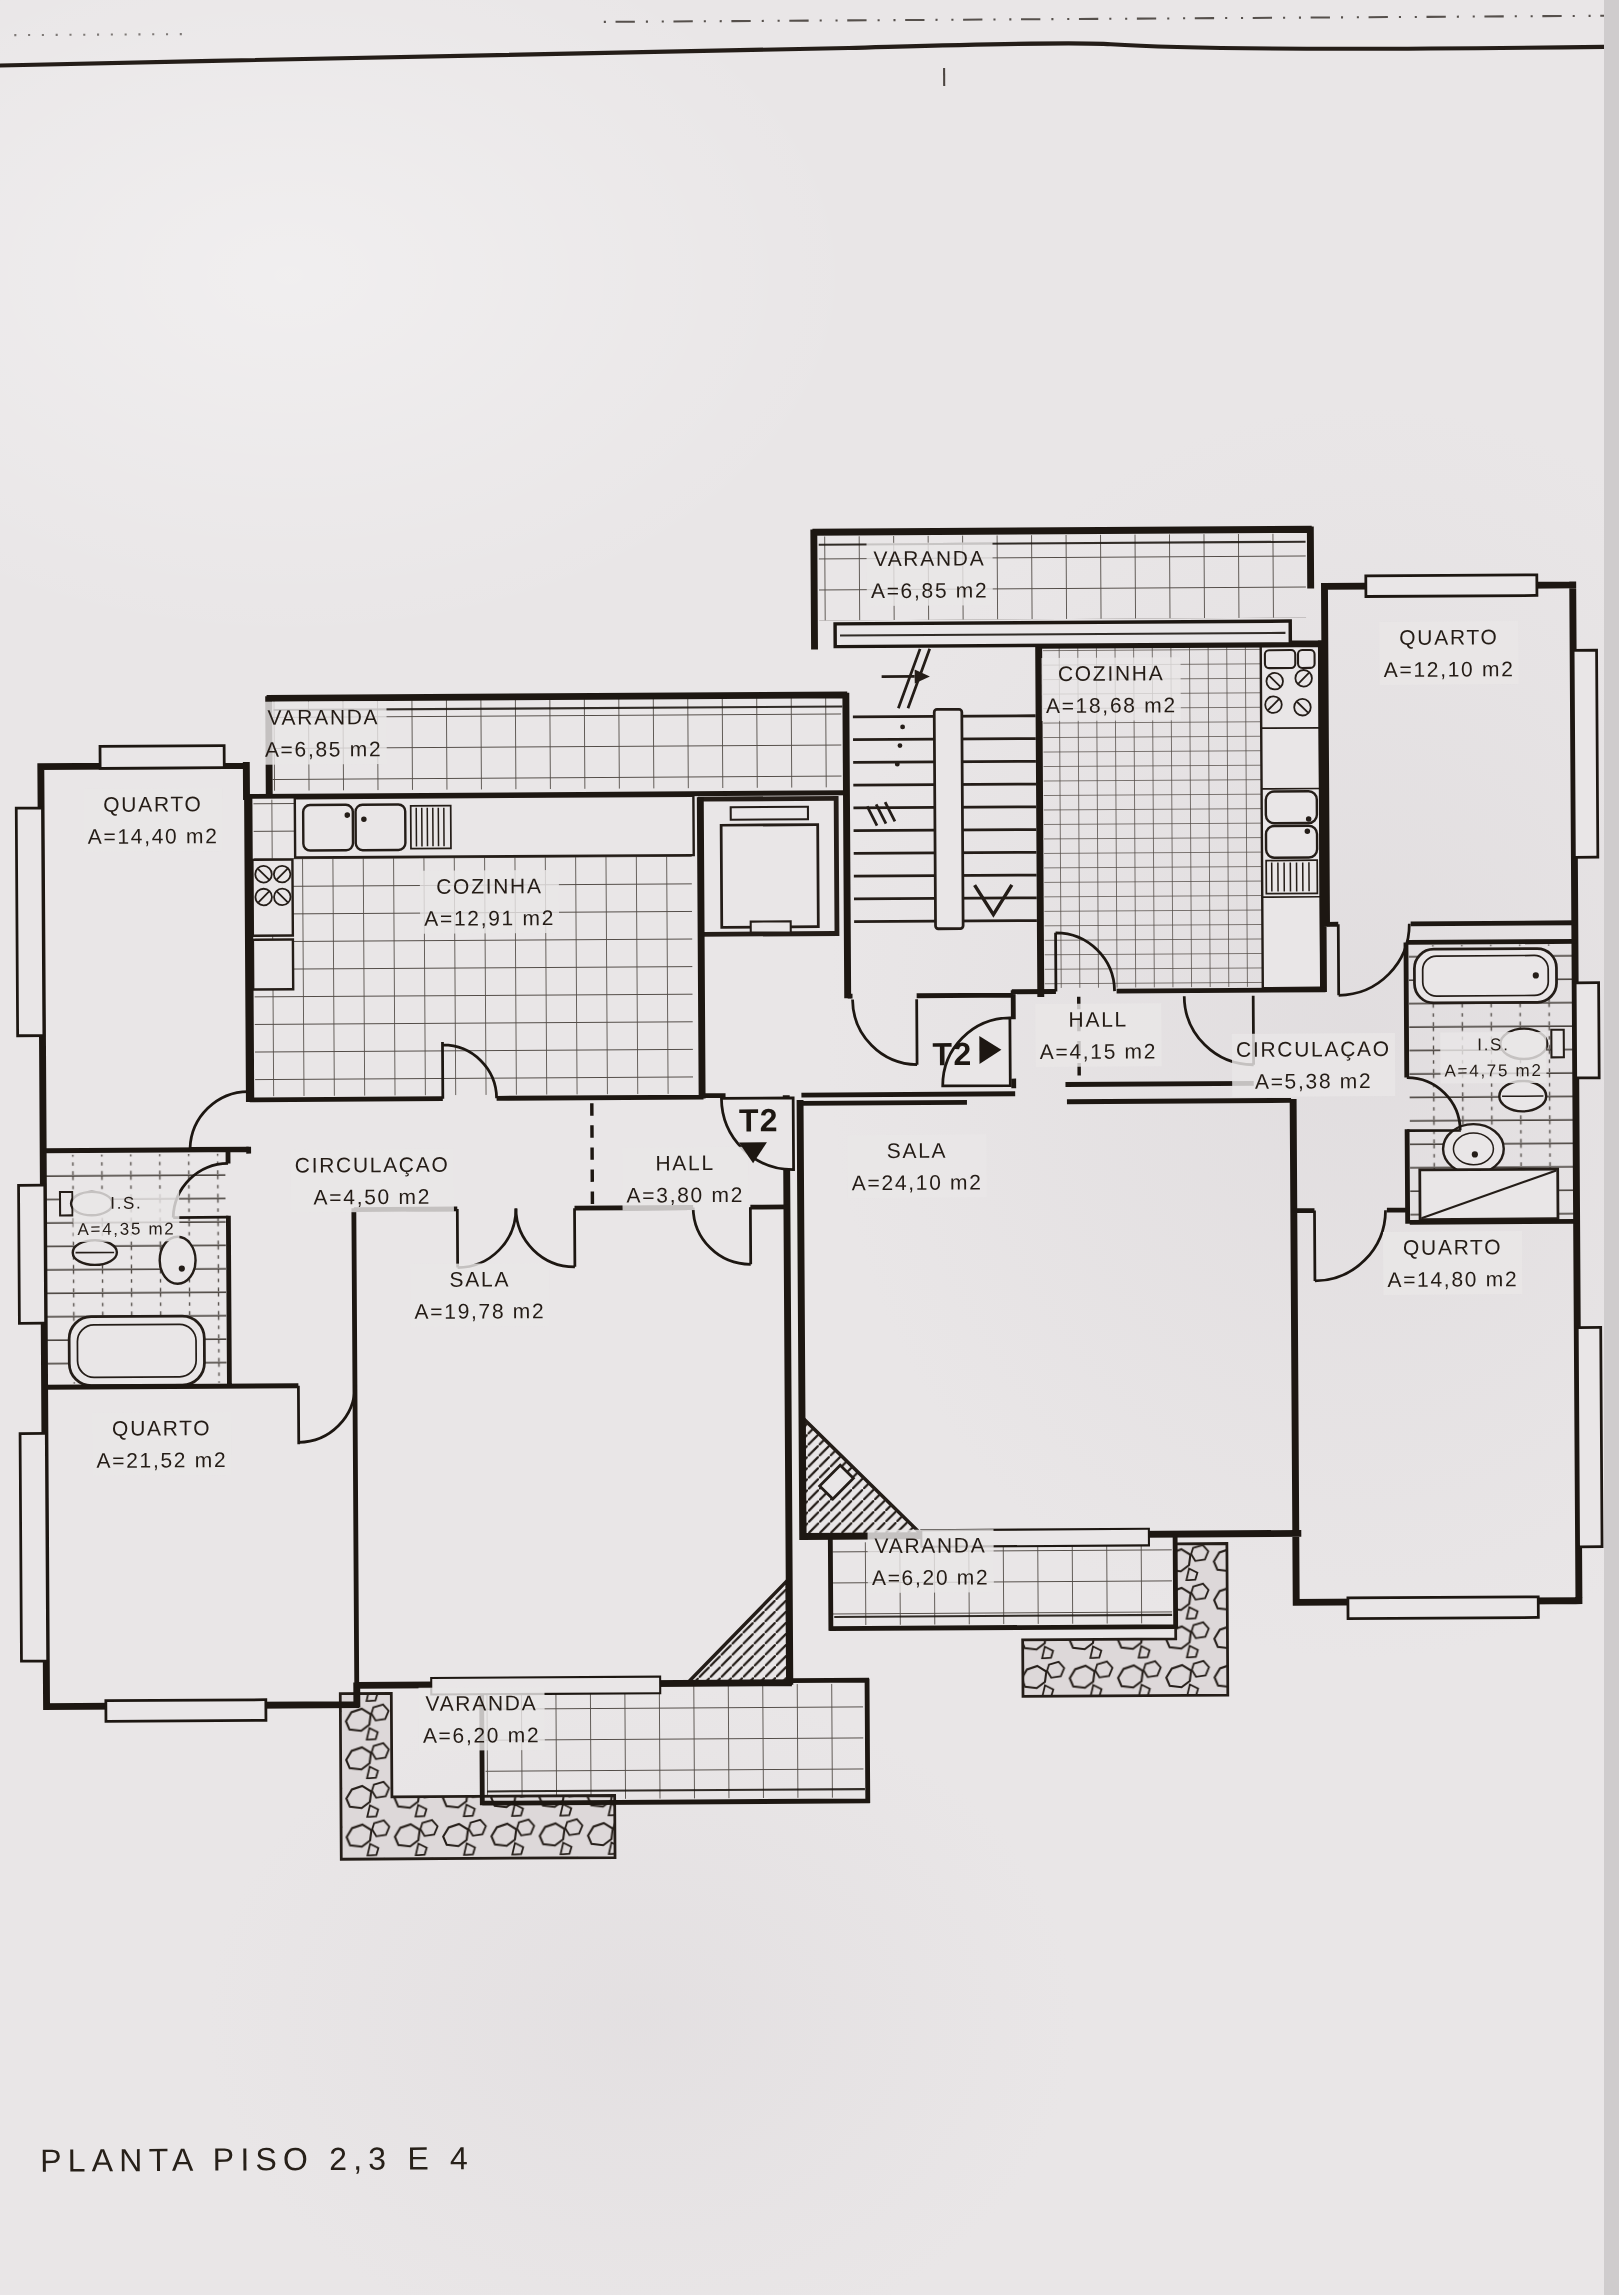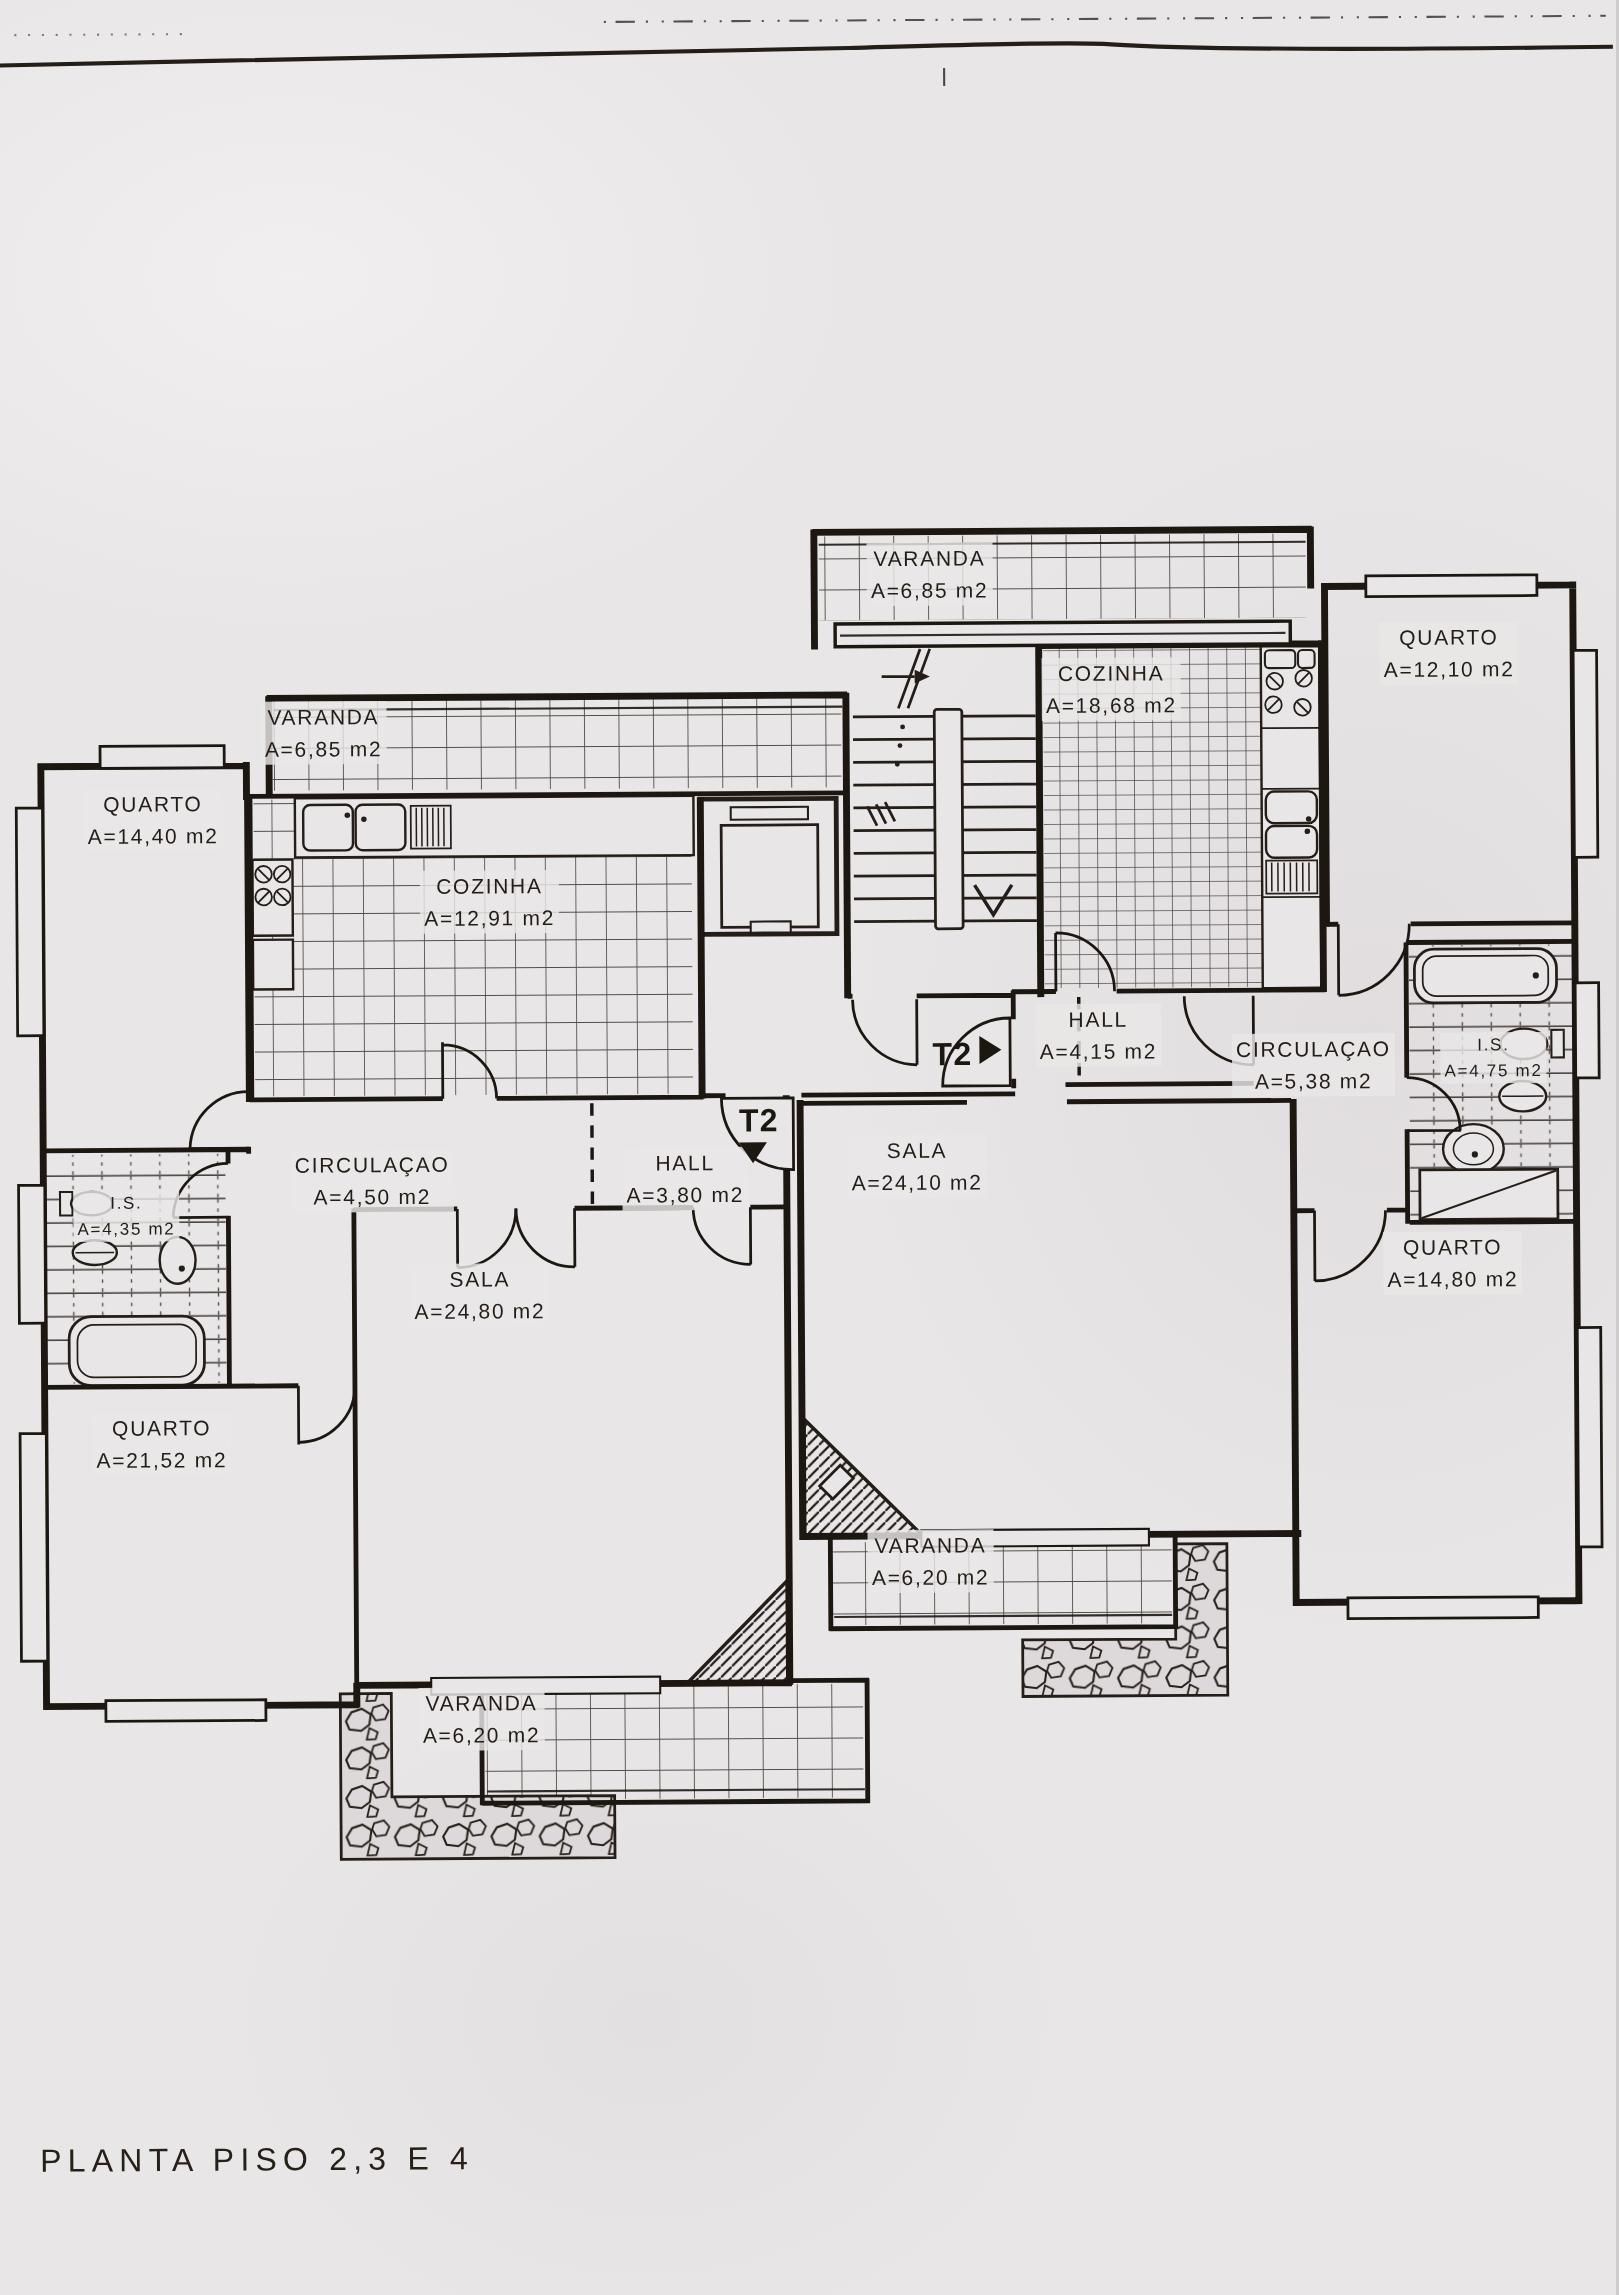--- a/index.html
+++ b/index.html
@@ -5,21 +5,20 @@
   html,body{margin:0;padding:0;background:#cfcccd;}
   .screen{
     position:relative;width:1604px;height:2295px;overflow:hidden;
     background:#e9e6e7;
     background-image:
       radial-gradient(966px 621px at 18% 12%, rgba(255,255,255,.35), rgba(255,255,255,0) 60%),
       radial-gradient(828px 966px at 85% 45%, rgba(210,205,208,.35), rgba(210,205,208,0) 65%),
       radial-gradient(621px 483px at 40% 88%, rgba(222,218,220,.5), rgba(222,218,220,0) 70%);
     font-family:"Liberation Sans", sans-serif;
     color:#241d18;
-    padding-left:12px;
   }
   .plan{position:absolute;inset:0;transform:rotate(-0.35deg);}
   svg{position:absolute;left:0;top:0;}
   .room-label{
     position:absolute;transform:translate(-50%,-50%);
     text-align:center;white-space:nowrap;
     font-size:21px;letter-spacing:1.7px;font-weight:500;line-height:1.5;
     color:#241c16;background:rgba(233,230,231,.82);padding:0 4.1px;
   }
   .room-label.small{font-size:17px;}
@@ -311,21 +310,21 @@
   <div class="room-label small" style="left:126px;top:1212px;">
     <span class="room-name">I.S.</span>
     <span class="room-area">A=4,35 m2</span>
   </div>
   <div class="room-label" style="left:1452px;top:1267px;">
     <span class="room-name">QUARTO</span>
     <span class="room-area">A=14,80 m2</span>
   </div>
   <div class="room-label" style="left:479px;top:1293px;">
     <span class="room-name">SALA</span>
-    <span class="room-area">A=24,80 m2</span>
+    <span class="room-area">A=19,78 m2</span>
   </div>
   <div class="room-label" style="left:160px;top:1440px;">
     <span class="room-name">QUARTO</span>
     <span class="room-area">A=21,52 m2</span>
   </div>
   <div class="room-label" style="left:928px;top:1562px;">
     <span class="room-name">VARANDA</span>
     <span class="room-area">A=6,20 m2</span>
   </div>
   <div class="room-label" style="left:478px;top:1717px;">

